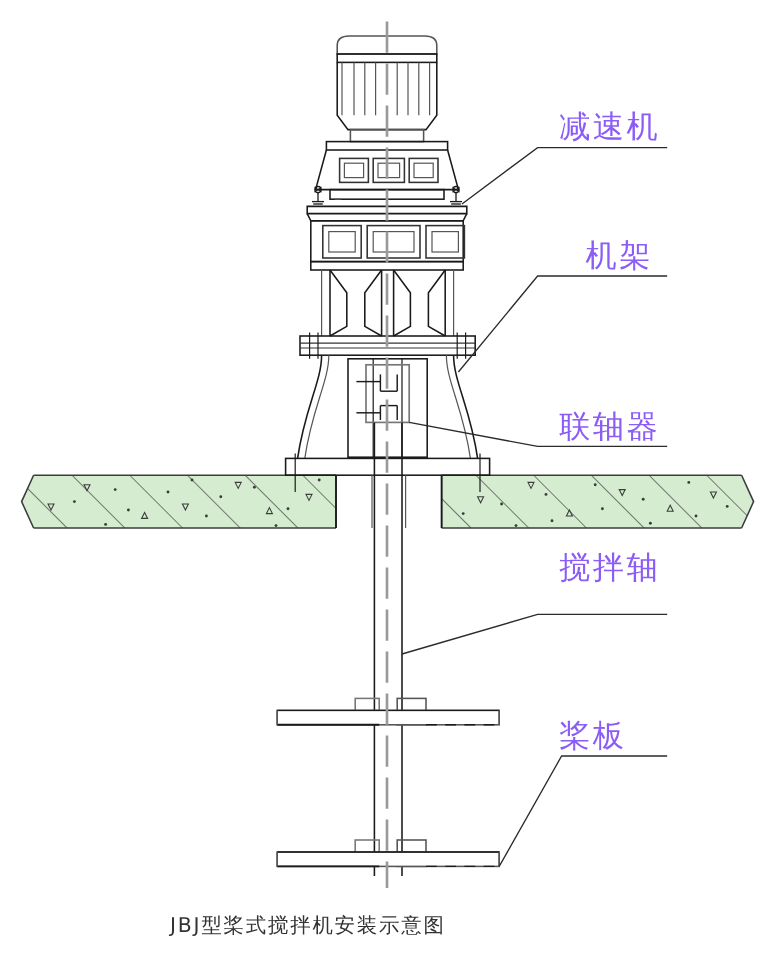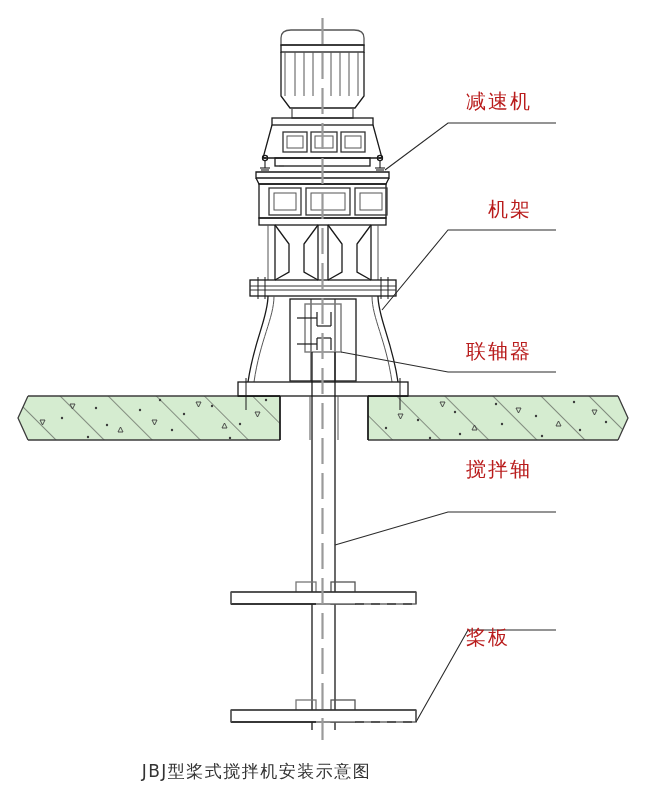--- a/index.html
+++ b/index.html
@@ -31,31 +31,31 @@
     width: 513px;
     text-align: center;
     font-size: 17px;
     letter-spacing: 1.5px;
     color: #333333;
     font-family: "DejaVu Sans", "Liberation Sans", sans-serif;
     white-space: nowrap;
   }
   .callout {
     position: absolute;
-    font-size: 20px;
+    font-size: 26px;
     letter-spacing: 2px;
-    color: #b91c1c;
+    color: #8b5cf6;
     white-space: nowrap;
     font-family: Liberation Mono, monospace;
   }
   .cl-reducer  { left: 466px; top: 88px; }
   .cl-frame    { left: 488px; top: 196px; }
   .cl-coupling { left: 466px; top: 338px; }
   .cl-shaft    { left: 466px; top: 456px; }
-  .cl-paddle   { left: 466px; top: 596px; margin-top: 28px; }
+  .cl-paddle   { left: 466px; top: 596px; }
 </style>
 </head>
 <body>
 
 <div id="page">
 
   <svg id="drawing" viewBox="0 0 645 807">
     <defs>
       <pattern id="concreteHatch" width="34" height="34" patternUnits="userSpaceOnUse" patternTransform="rotate(-45)">
         <rect width="34" height="34" fill="#d5ecd0"></rect>

